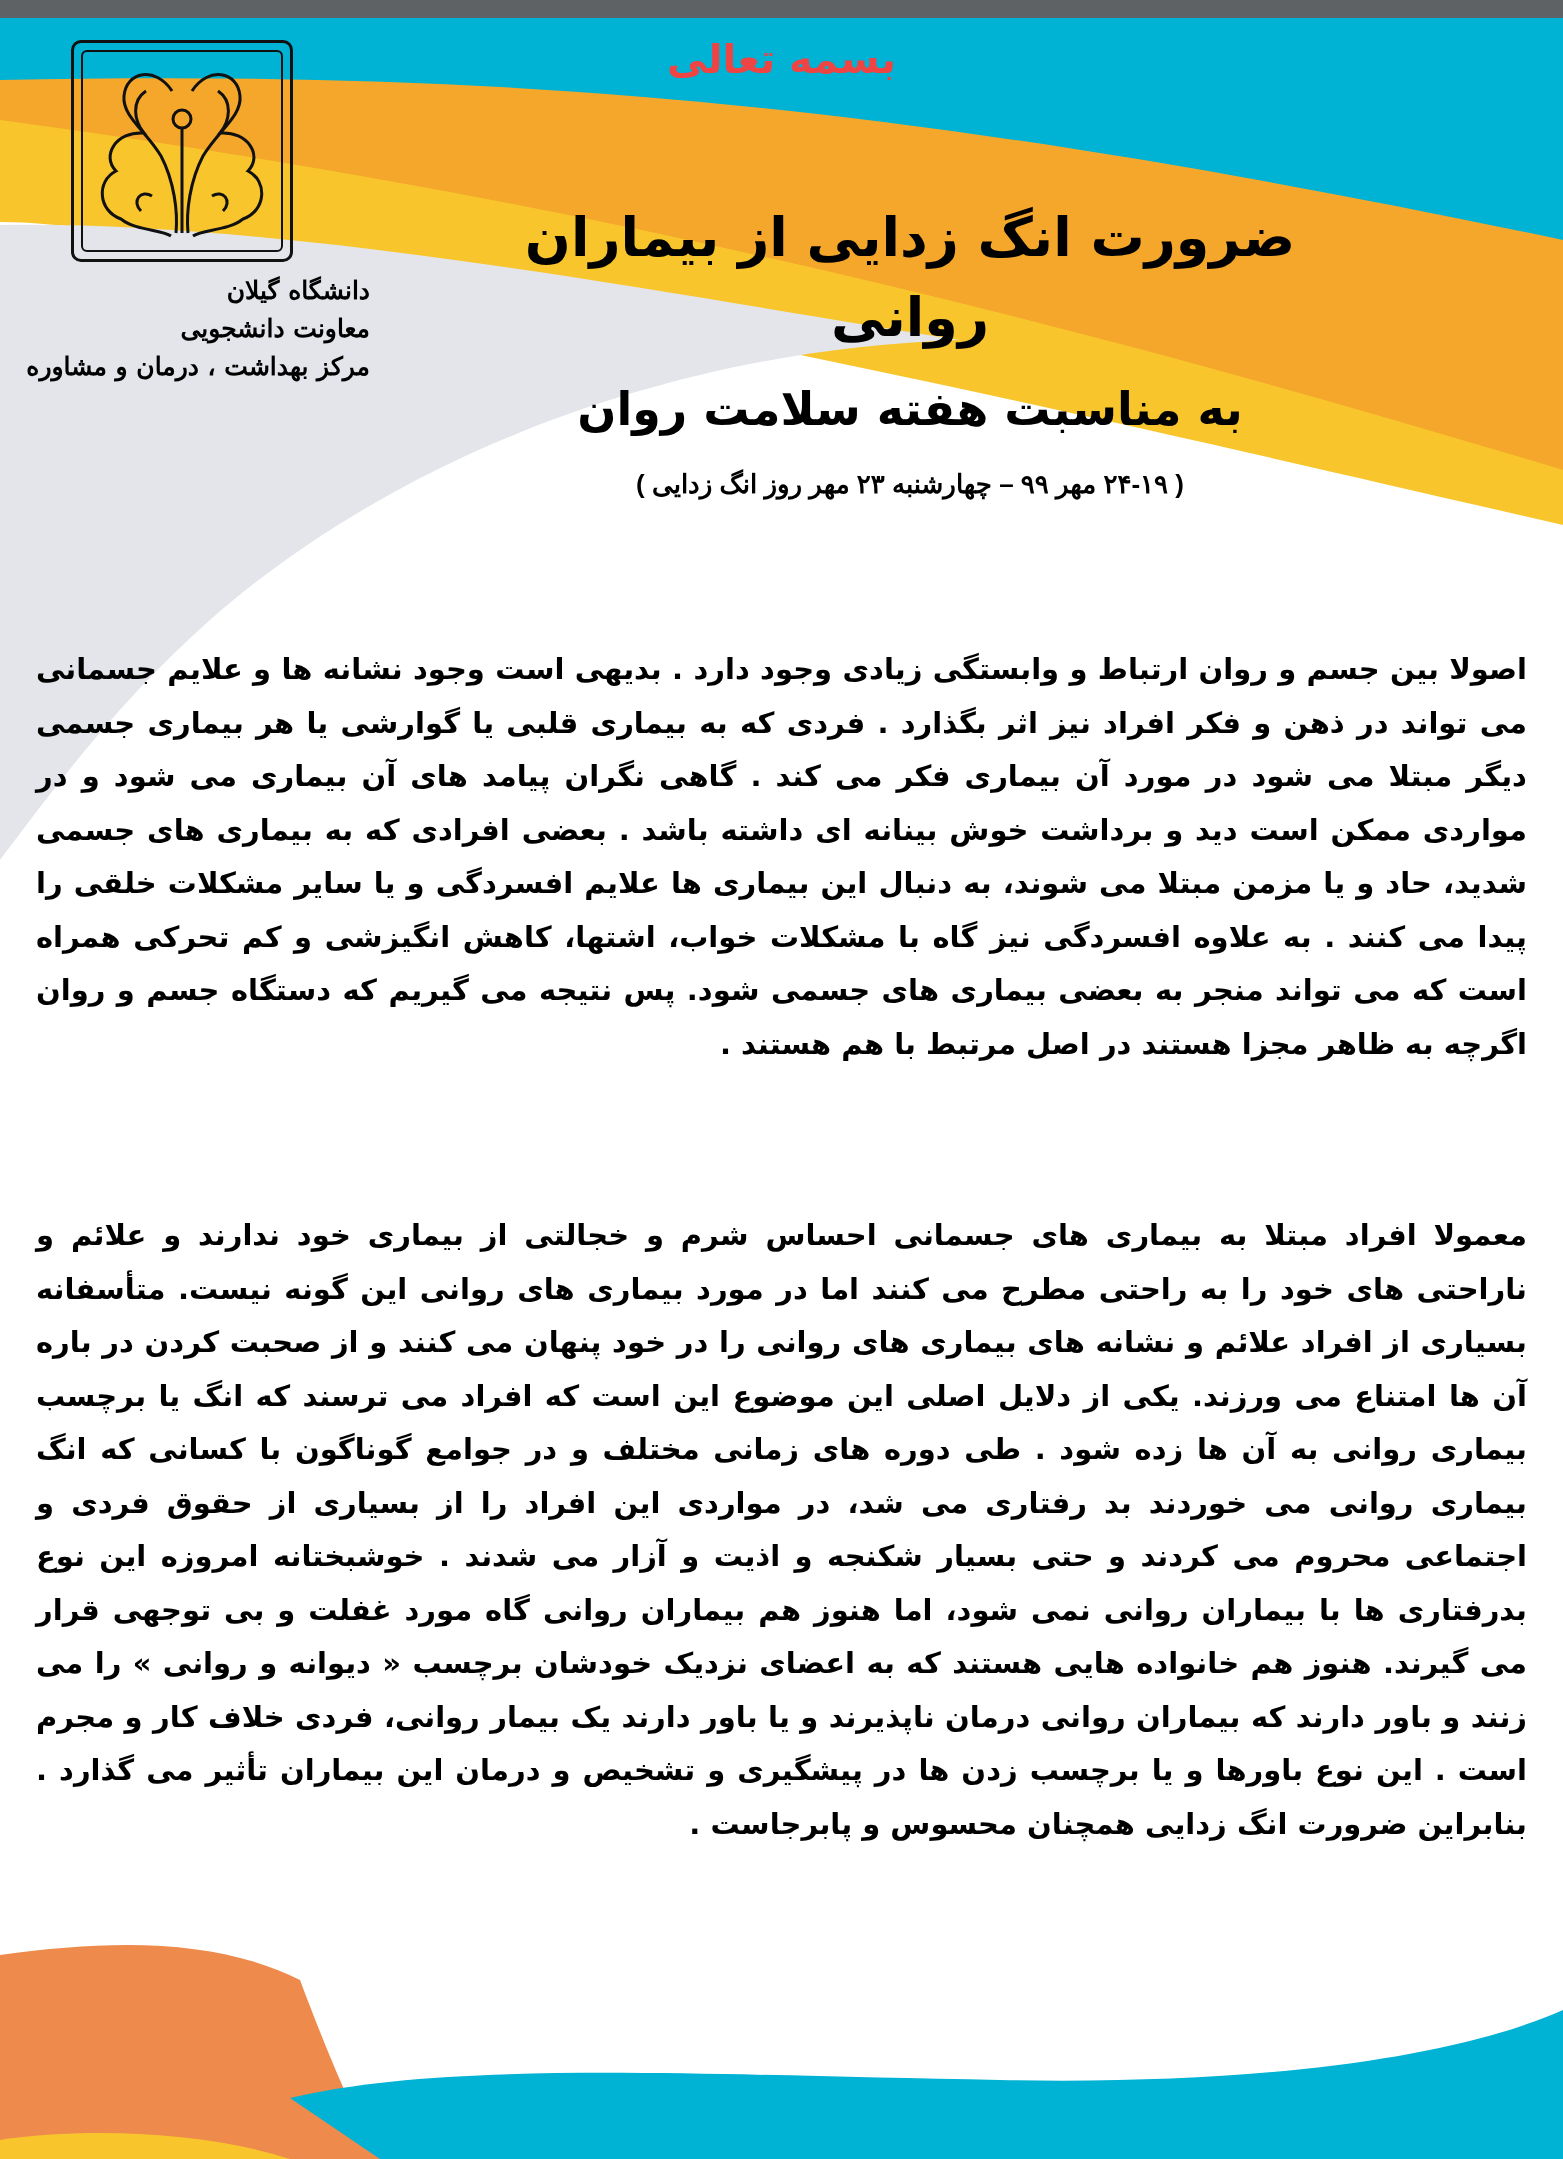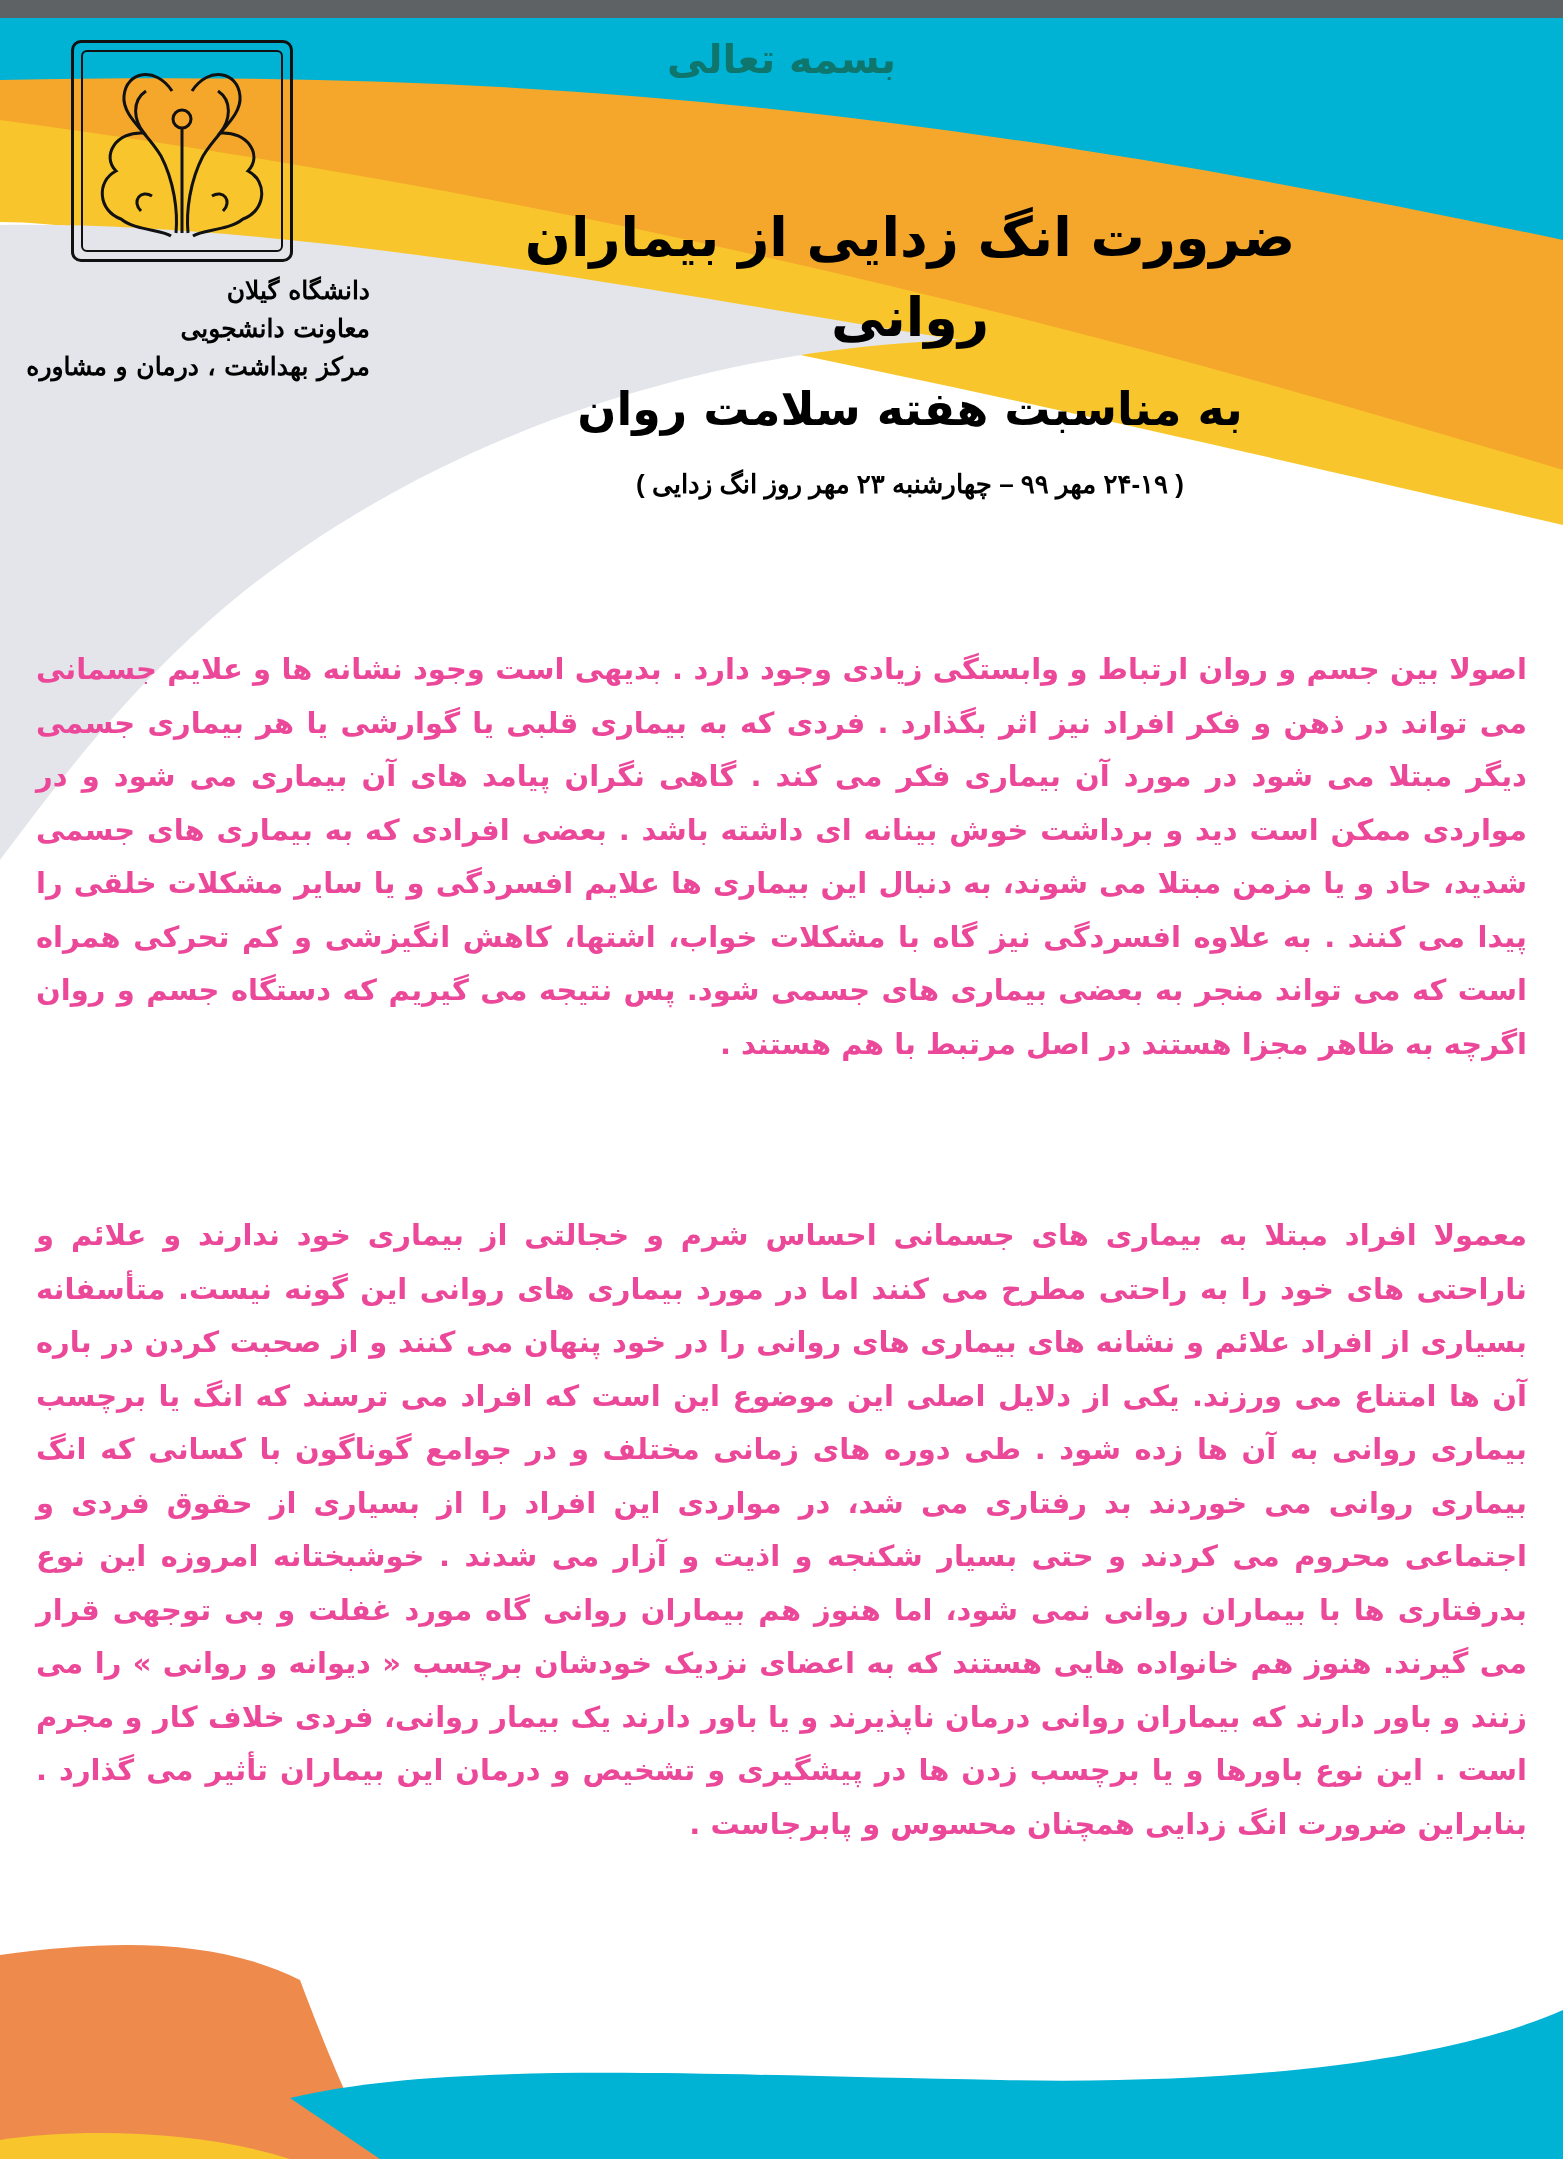--- a/index.html
+++ b/index.html
@@ -7,21 +7,21 @@
       width: 1563px; height: 2159px; position: relative; overflow: hidden;
       background: #ffffff;
       font-family: "DejaVu Sans", "Liberation Sans", sans-serif;
       color: #000;
     }
     .bg { position: absolute; left: 0; top: 0; width: 1563px; height: 2159px; z-index: 0; }
     .topbar { position: absolute; left: 0; top: 0; width: 1563px; height: 18px; background: #5f6264; z-index: 1; }
 
     .bismillah {
       position: absolute; top: 36px; left: 0; width: 1563px; text-align: center;
-      color: #0f766e; font-weight: bold; font-size: 40px; z-index: 2;
+      color: #ef4444; font-weight: bold; font-size: 40px; z-index: 2;
       direction: rtl;
     }
 
     .logo-block { position: absolute; left: 0; top: 40px; width: 370px; z-index: 2; text-align: center; }
     .logo-frame {
       position: absolute; left: 71px; top: 0; width: 222px; height: 222px;
       border: 3px solid #111; border-radius: 10px; box-sizing: border-box;
     }
     .logo-frame-inner {
       position: absolute; left: 7px; top: 7px; right: 7px; bottom: 7px;
@@ -36,21 +36,21 @@
 
     .title-block { position: absolute; top: 182px; left: 470px; width: 880px; z-index: 2; text-align: center; direction: rtl; }
     .title-main { font-size: 54px; font-weight: bold; line-height: 80px; margin: 16px; }
     .title-sub { font-size: 46px; font-weight: bold; line-height: 70px; margin: 8px 0 0 0; }
     .title-date { font-size: 26px; font-weight: bold; line-height: 40px; margin-top: 20px; font-family: "Liberation Sans", sans-serif; }
 
     .body-text {
       position: absolute; left: 36px; right: 36px; z-index: 2;
       direction: rtl; text-align: justify; text-align-last: right;
       font-family: "DejaVu Sans", sans-serif; font-weight: bold;
-      font-size: 29px; line-height: 53.5px; color: #ec4899;
+      font-size: 29px; line-height: 53.5px; color: #000000;
     }
     .para1 { top: 614px; }
     .para2 { top: 1180px; }
   </style>
 </head>
 <body>
 
 <svg class="bg" viewBox="0 0 1563 2159" preserveAspectRatio="none">
   <rect x="0" y="0" width="1563" height="2159" fill="#ffffff"></rect>
   <path fill="#00b2d4" d="M0,0 L1563,0 L1563,245 C1300,190 900,80 0,80 Z"></path>

